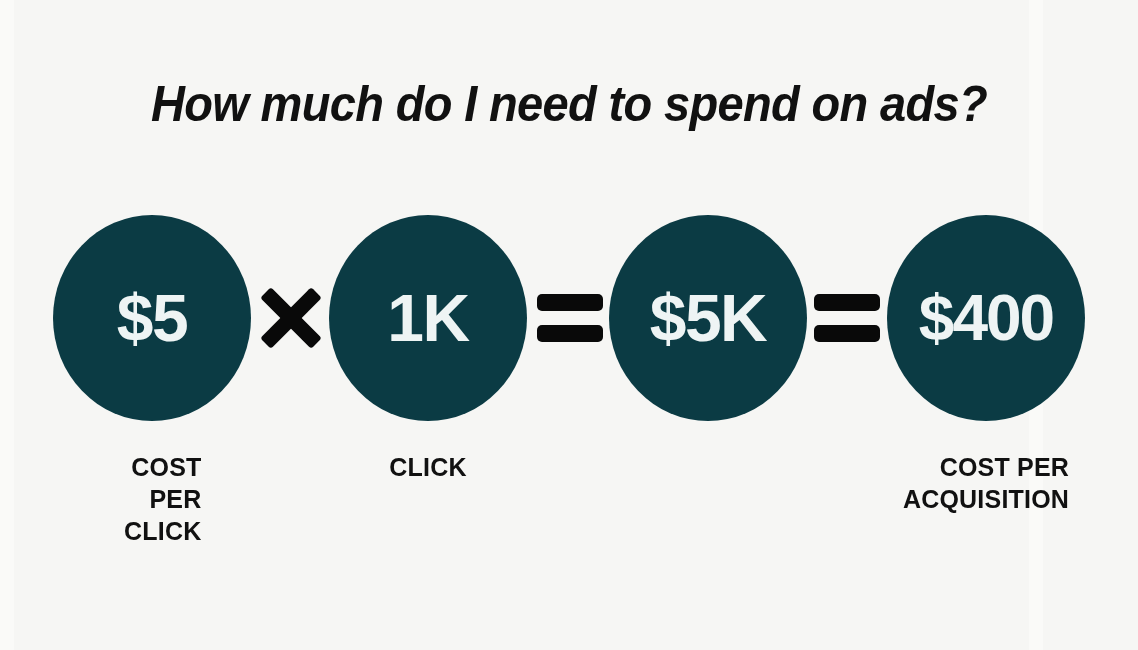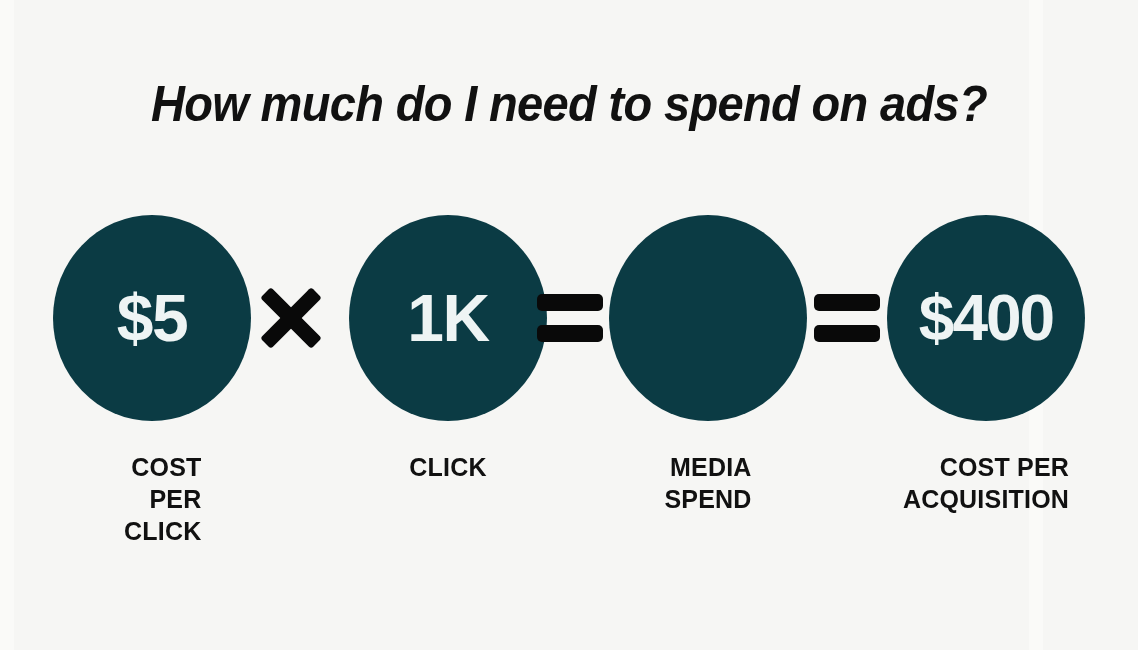--- a/index.html
+++ b/index.html
@@ -176,37 +176,36 @@
 CLICK</div>
     </div>
 
     <div class="operator" style="left:251px;">
       <div class="op-times">
         <span class="bar-a"></span>
         <span class="bar-b"></span>
       </div>
     </div>
 
-    <div class="node" style="left:349px;">
+    <div class="node" style="left:329px;">
       <div class="circle"></div>
       <div class="circle-value">1K</div>
       <div class="node-label">CLICK</div>
     </div>
 
     <div class="operator" style="left:530px;">
       <div class="op-equals">
         <span class="bar-top"></span>
         <span class="bar-bottom"></span>
       </div>
     </div>
 
     <div class="node" style="left:609px;">
       <div class="circle"></div>
-      <div class="node-label">MEDIA
-SPEND</div>
+      <div class="circle-value">$5K</div>
     </div>
 
     <div class="operator" style="left:807px;">
       <div class="op-equals">
         <span class="bar-top"></span>
         <span class="bar-bottom"></span>
       </div>
     </div>
 
     <div class="node" style="left:887px;">

